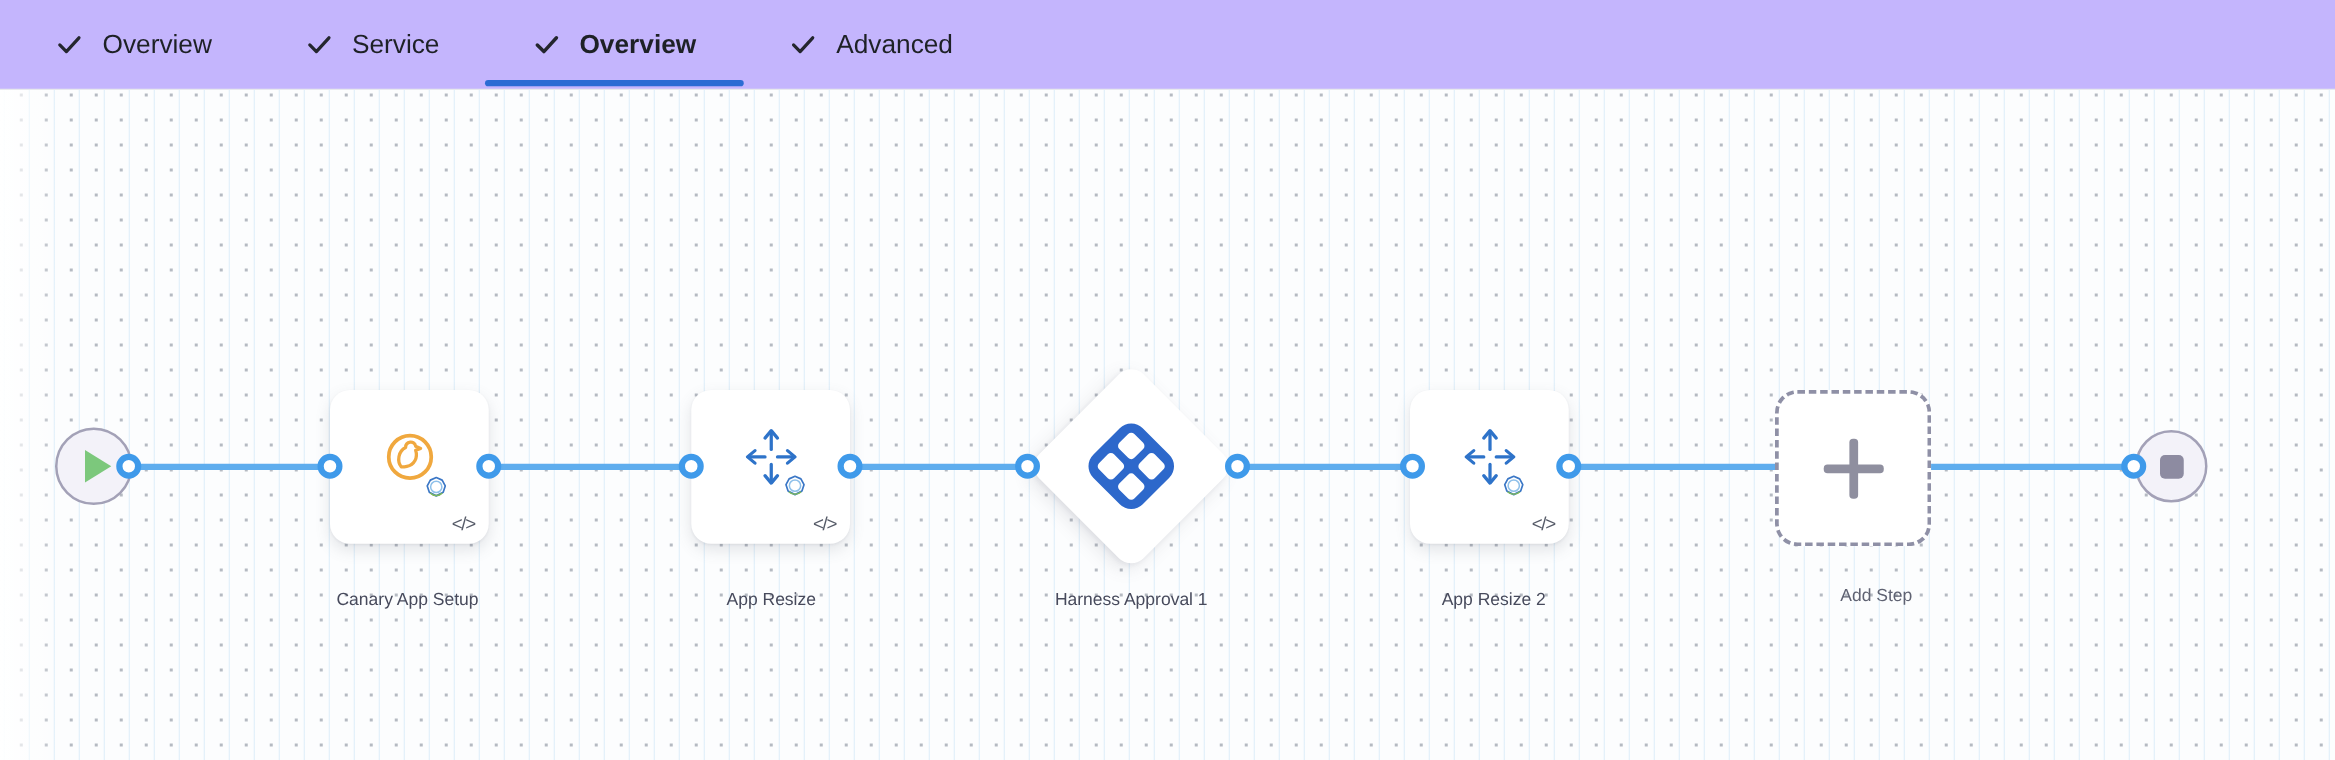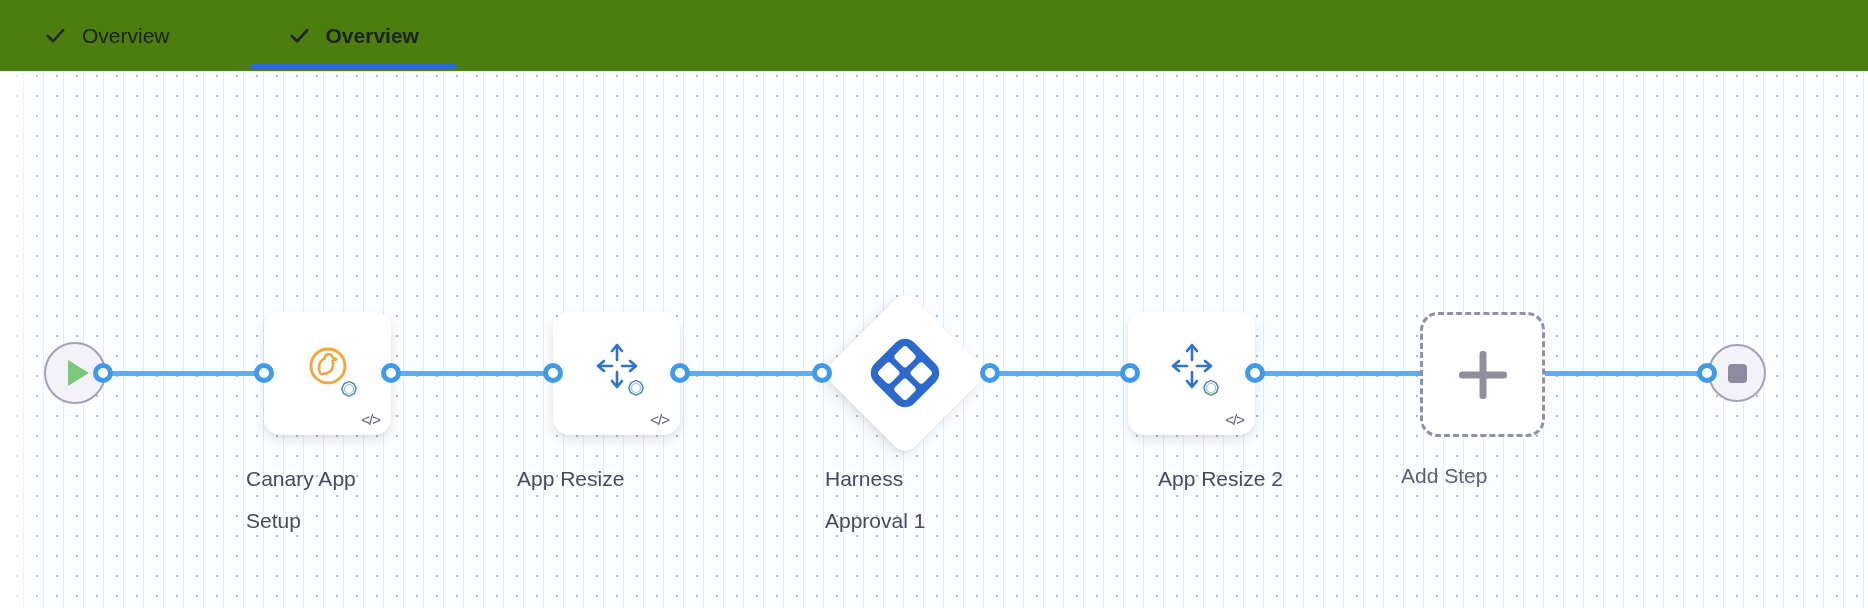--- a/index.html
+++ b/index.html
@@ -4,22 +4,22 @@
 <style>
   html,body{margin:0;padding:0;}
   body{
     width:1868px;height:608px;position:relative;overflow:hidden;
     font-family:"Liberation Sans","DejaVu Sans",sans-serif;
     background:#ffffff;
   }
   
   .tabbar{
     position:absolute;left:0;top:0;width:1868px;height:72px;
-    background:#4d7c0f;border-bottom:1px solid #e7e9ed;
-    display:flex;align-items:center;gap:118px;padding-left:44px;box-sizing:border-box;
+    background:#c4b5fd;border-bottom:1px solid #e7e9ed;
+    display:flex;align-items:center;gap:74px;padding-left:44px;box-sizing:border-box;
     z-index:10;
   }
   .tab{
     position:relative;height:100%;display:flex;align-items:center;gap:15px;
     font-size:21px;color:#1e2126;cursor:pointer;white-space:nowrap;
   }
   .tab .check{width:23px;height:23px;display:block;}
   .tab.active{font-weight:700;}
   .tab.active .underline{
     position:absolute;left:-38px;right:-38px;bottom:2px;height:5px;
@@ -94,41 +94,53 @@
     display:flex;align-items:center;justify-content:center;cursor:pointer;
   }
   .plus{position:relative;width:48px;height:48px;}
   .plus::before,.plus::after{
     content:"";position:absolute;background:#8f8f9f;border-radius:3px;
   }
   .plus::before{left:50%;top:0;width:7px;height:48px;transform:translateX(-50%);}
   .plus::after{top:50%;left:0;height:7px;width:48px;transform:translateY(-50%);}
   
   .node-label{
-    position:absolute;top:458px;font-size:21px;line-height:42px;color:#474a5c;
-    text-align:left;z-index:5;
+    position:absolute;top:458px;font-size:14px;line-height:42px;color:#474a5c;
+    text-align:center;z-index:5;
   }
   .node-label.dim{color:#5f6272;}
 </style>
 </head>
 <body>
 
 <div class="tabbar">
   <div class="tab">
     <svg class="check" viewBox="0 0 24 24">
         <polyline points="4,12.5 9.5,18 20,6.5" fill="none" stroke="#24262e" stroke-width="2.7" stroke-linecap="round" stroke-linejoin="round"></polyline>
       </svg>
     <span>Overview</span>
   </div>
+  <div class="tab">
+    <svg class="check" viewBox="0 0 24 24">
+        <polyline points="4,12.5 9.5,18 20,6.5" fill="none" stroke="#24262e" stroke-width="2.7" stroke-linecap="round" stroke-linejoin="round"></polyline>
+      </svg>
+    <span>Service</span>
+  </div>
   <div class="tab active">
     <svg class="check" viewBox="0 0 24 24">
         <polyline points="4,12.5 9.5,18 20,6.5" fill="none" stroke="#24262e" stroke-width="2.9" stroke-linecap="round" stroke-linejoin="round"></polyline>
       </svg>
     <span>Overview</span>
     <span class="underline"></span>
+  </div>
+  <div class="tab">
+    <svg class="check" viewBox="0 0 24 24">
+        <polyline points="4,12.5 9.5,18 20,6.5" fill="none" stroke="#24262e" stroke-width="2.7" stroke-linecap="round" stroke-linejoin="round"></polyline>
+      </svg>
+    <span>Advanced</span>
   </div>
 </div>
 
 <div class="canvas"></div>
 <div class="left-fade"></div>
 
 <div class="edge" style="left:103px;width:161px;"></div>
 <div class="edge" style="left:391px;width:162px;"></div>
 <div class="edge" style="left:680px;width:145px;"></div>
 <div class="edge" style="left:988px;width:145px;"></div>
@@ -224,14 +236,14 @@
 <div class="port" style="left:670px;"></div>
 <div class="port" style="left:812px;"></div>
 <div class="port" style="left:980px;"></div>
 <div class="port" style="left:1120px;"></div>
 <div class="port" style="left:1245px;"></div>
 <div class="port" style="left:1697px;"></div>
 
 <div class="node-label" style="left:246px;width:160px;">Canary App Setup</div>
 <div class="node-label" style="left:517px;width:200px;">App Resize</div>
 <div class="node-label" style="left:825px;width:160px;">Harness Approval 1</div>
-<div class="node-label" style="left:1158px;width:200px;">App Resize 2</div>
+<div class="node-label" style="left:1095px;width:200px;">App Resize 2</div>
 <div class="node-label dim" style="left:1385px;width:200px;top:455px;margin-left:16px;">Add Step</div>
 
 </body></html>

